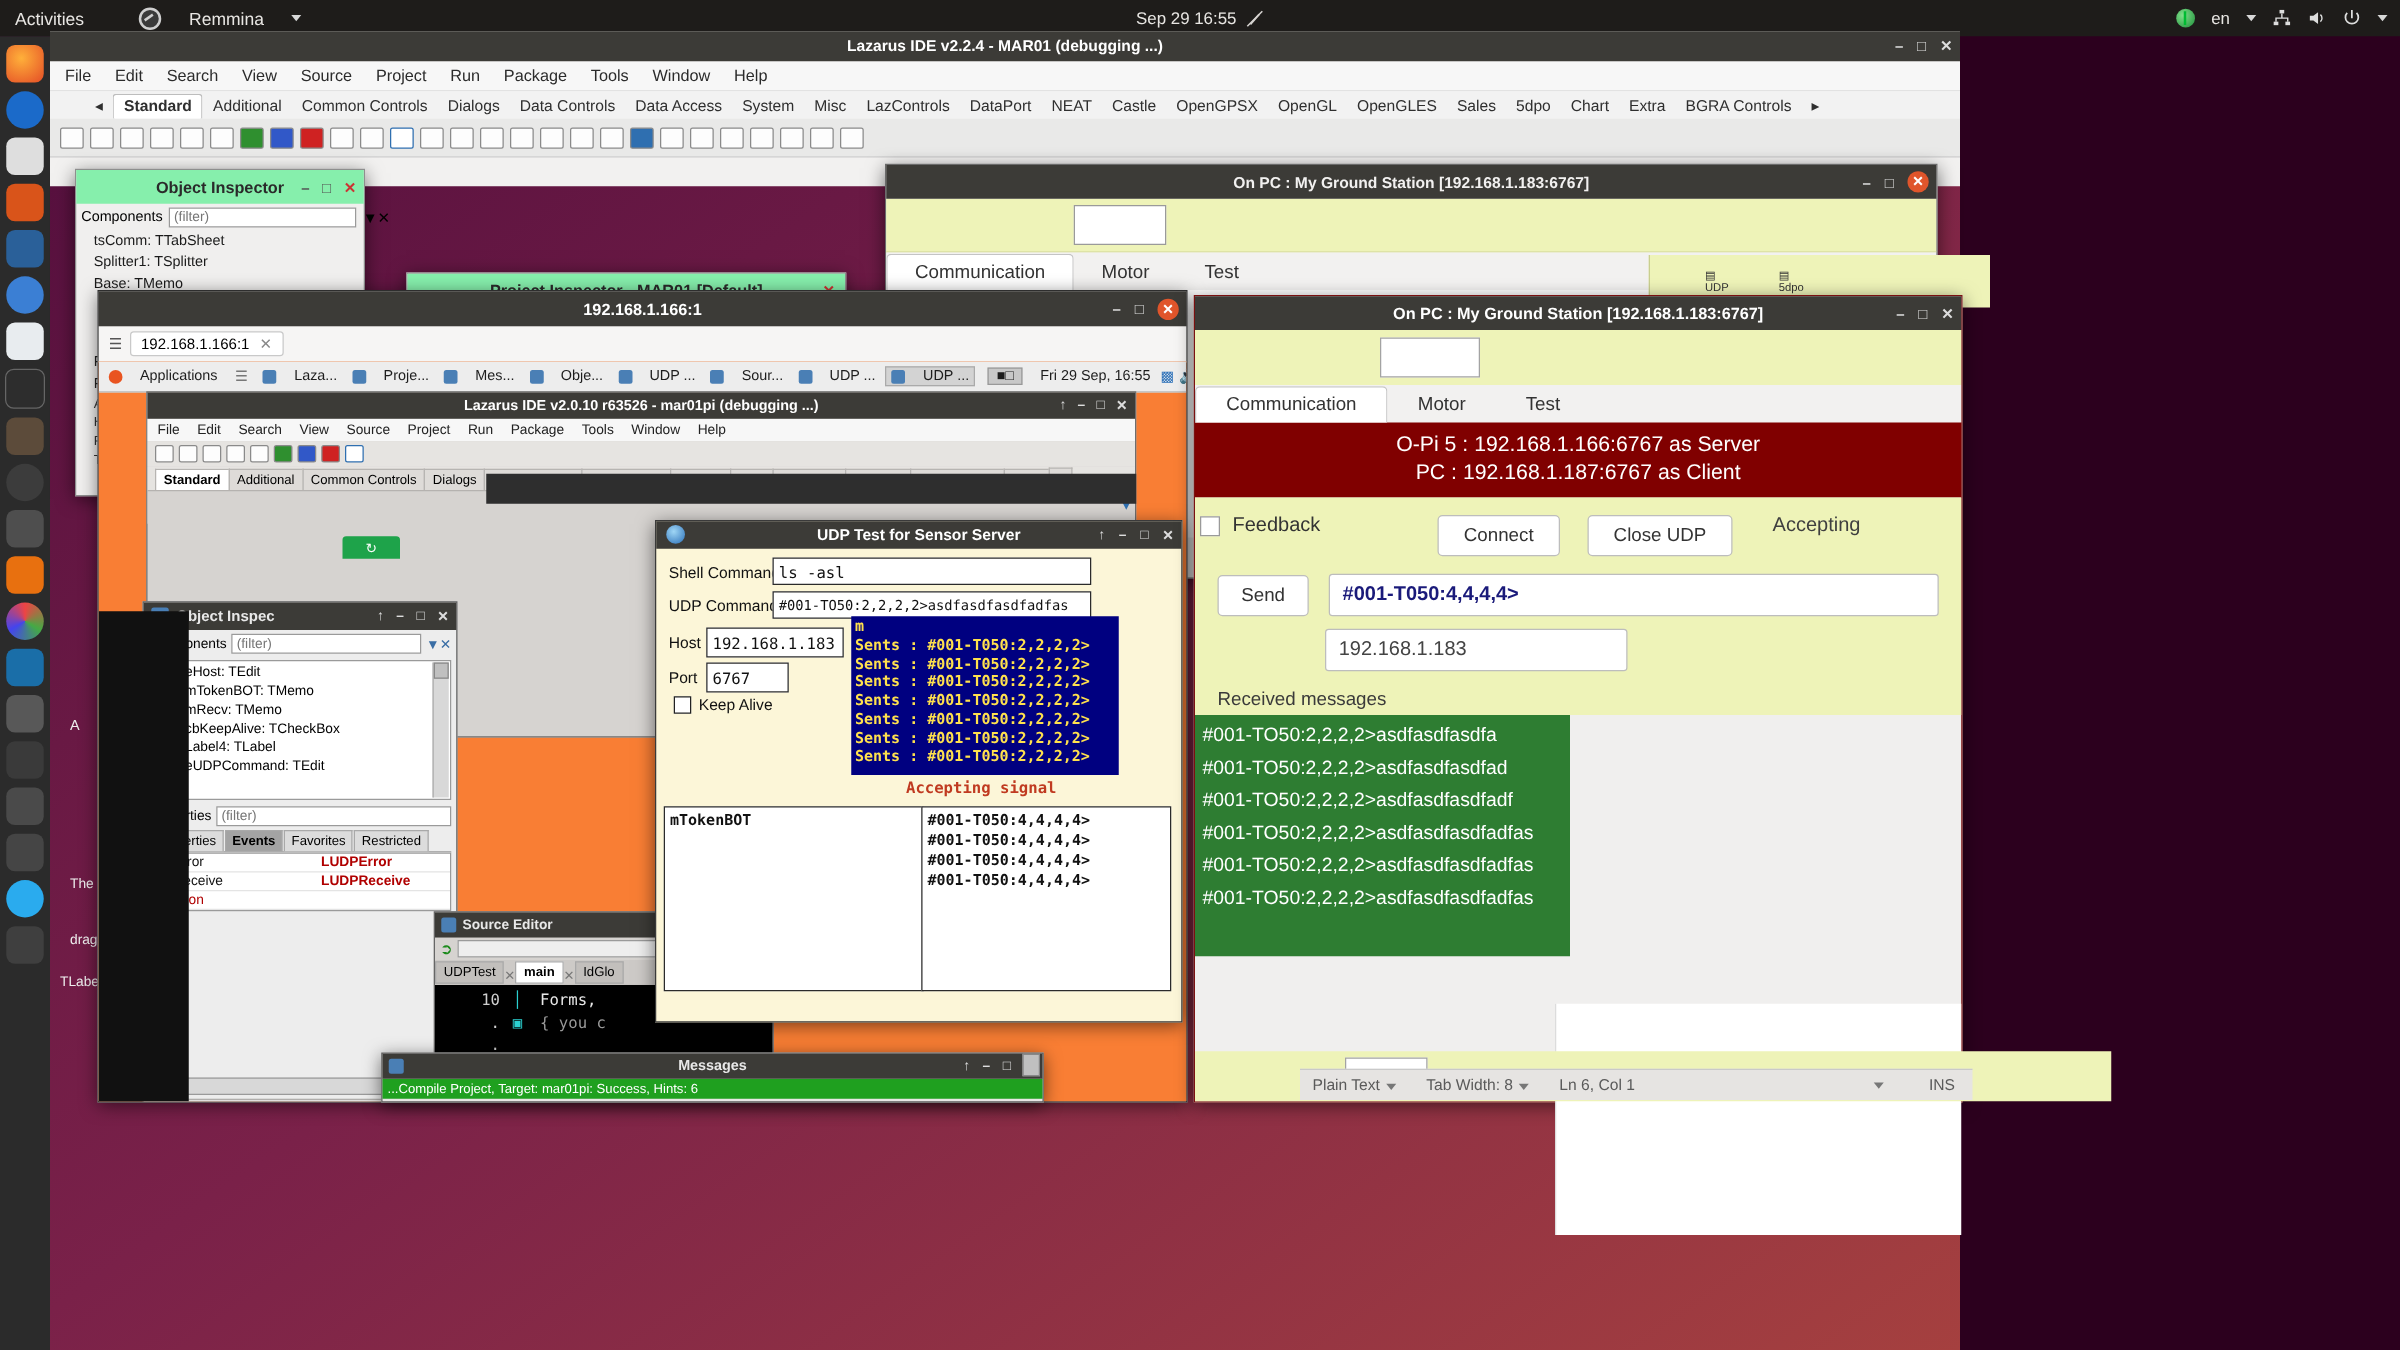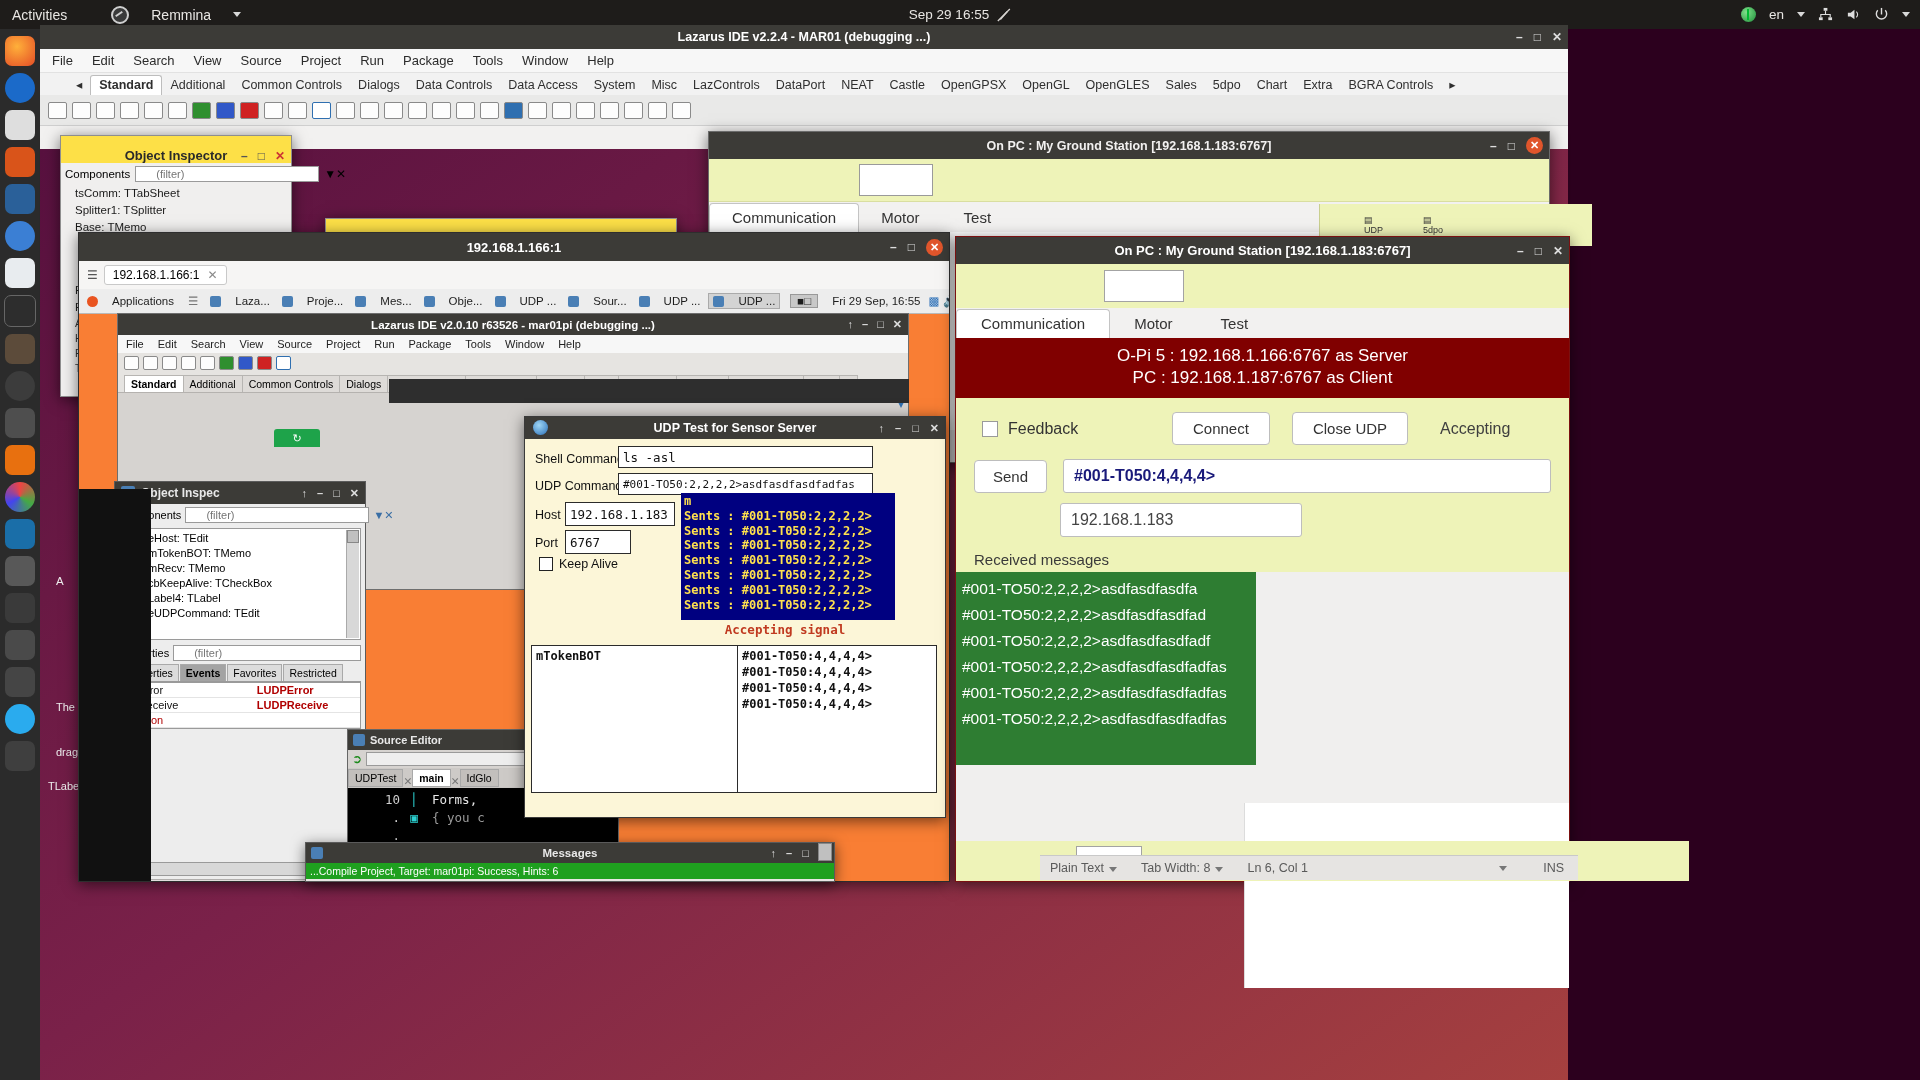--- a/index.html
+++ b/index.html
@@ -38,24 +38,24 @@
   #laz-palette-tabs{height:22px;background:#f2f2f2;display:flex;align-items:flex-end;
      font-size:12.5px;color:#2f2f2f;padding-left:28px;overflow:hidden;}
   #laz-palette-tabs .tab{padding:2px 8px 3px;white-space:nowrap;}
   #laz-palette-tabs .tab.sel{background:#fff;border:1px solid #bdbdbd;border-bottom:none;border-radius:3px 3px 0 0;font-weight:bold;}
   #laz-toolrow{height:30px;background:#e9e9e8;border-bottom:1px solid #cfcfcf;display:flex;align-items:center;gap:5px;padding-left:8px;}
   .tool-ic{width:17px;height:15px;border:1px solid #8a8a8a;background:#fdfdfd;border-radius:2px;}
   #laz-body{position:absolute;left:0;top:124px;right:0;bottom:0;
      background:linear-gradient(145deg,#58113f 0%,#7a2149 45%,#a5403f 100%);}
   
   #oi-back{left:60px;top:135px;width:230px;height:260px;background:#f0efee;border:1px solid #8e8e8e;}
-  .oi-tb{height:27px;background:#fde047;color:#2a2a2a;font-size:13px;font-weight:bold;
-     display:flex;align-items:flex-end;justify-content:center;position:relative;}
+  .oi-tb{height:27px;background:#86efac;color:#2a2a2a;font-size:13px;font-weight:bold;
+     display:flex;align-items:center;justify-content:center;position:relative;}
   .oi-row{display:flex;align-items:center;gap:5px;font-size:11.5px;padding:3px 4px;}
-  .oi-inp{flex:1;background:#fff;border:1px solid #9a9a9a;font-size:11px;color:#8a8a8a;padding:1px 20px;}
+  .oi-inp{flex:1;background:#fff;border:1px solid #9a9a9a;font-size:11px;color:#8a8a8a;padding:1px 3px;}
   .oi-tree{font-size:11.5px;padding-left:14px;line-height:17px;color:#1a1a1a;}
   
   #proj-insp{left:325px;top:218px;width:350px;height:60px;background:#f0efee;border:1px solid #8e8e8e;}
   
   #gs-back{left:708px;top:131px;width:840px;height:330px;background:#f0efee;border:1px solid #6b6b6b;}
   #gs-back .titlebar{height:27px;}
   .gs-strip{height:42px;background:#eef3b8;display:flex;align-items:center;padding-left:150px;border-bottom:1px solid #d9deA0;}
   .gs-whitebox{width:72px;height:30px;background:#fff;border:1px solid #9a9a9a;}
   .gs-tabs{height:30px;background:#f2f1f0;display:flex;align-items:flex-end;font-size:15px;color:#333;}
   .gs-tabs .t{padding:5px 22px 6px;}
@@ -714,21 +714,21 @@
     <span class="t">Motor</span>
     <span class="t">Test</span>
   </div>
 
   <div id="gs-banner">
     <div>O-Pi 5 : 192.168.1.166:6767 as Server</div>
     <div>PC : 192.168.1.187:6767 as Client</div>
   </div>
 
   <div id="gs-panel">
-    <div style="display:flex;align-items:center;padding:0 26px;">
+    <div style="display:flex;align-items:flex-start;padding:0 4px;">
       <label style="display:flex;align-items:center;gap:10px;font-size:16px;color:#333;width:190px;">
         <span style="width:14px;height:14px;border:1px solid #9a9a9a;background:#fff;display:inline-block;"></span>
         <span>Feedback</span>
       </label>
       <button class="gs-btn">Connect</button>
       <button class="gs-btn" style="margin-left:22px;">Close UDP</button>
       <span style="margin-left:32px;font-size:16px;color:#3f3f3f;">Accepting</span>
     </div>
 
     <div style="display:flex;align-items:center;padding:14px 18px 0;">

